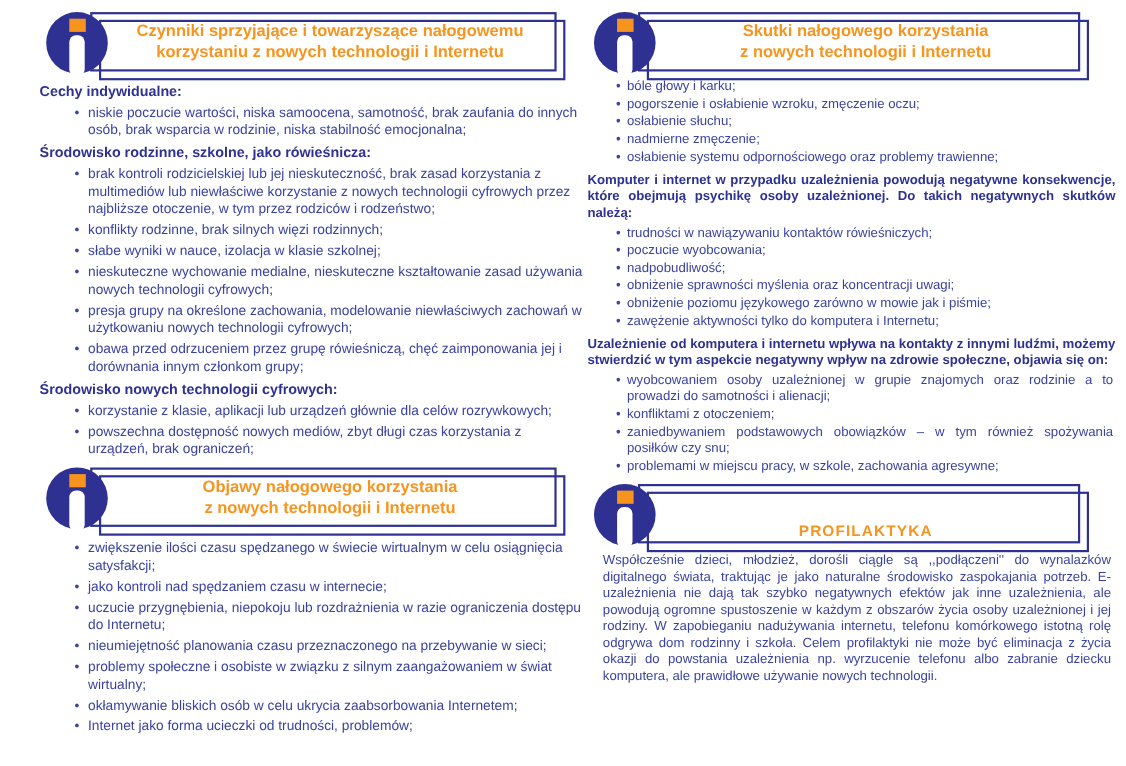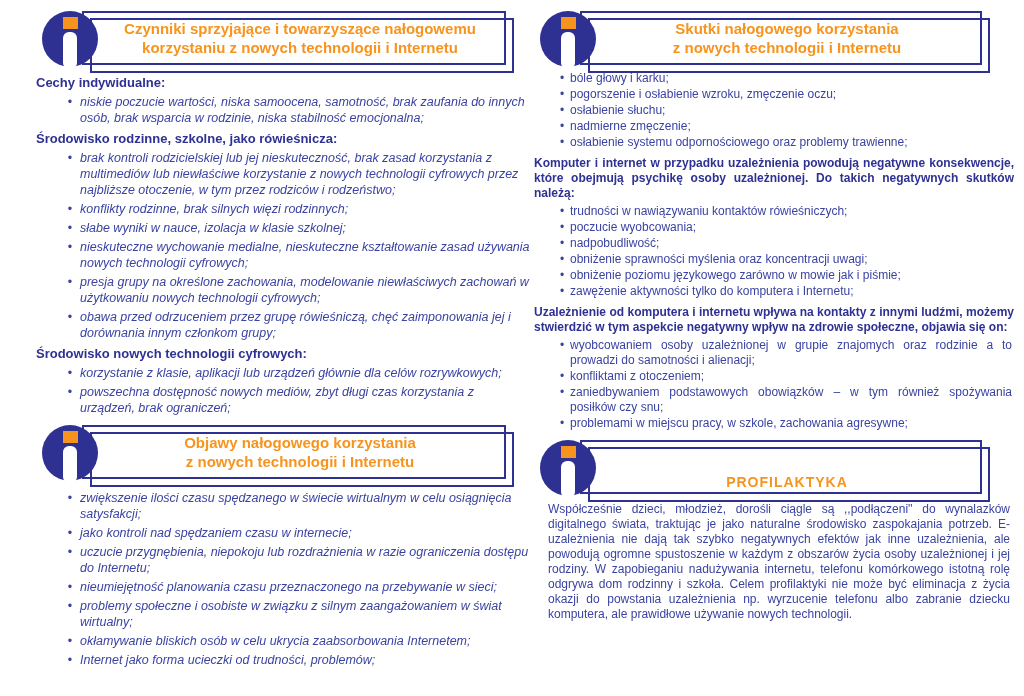--- a/index.html
+++ b/index.html
@@ -31,21 +31,21 @@
     display:flex;flex-direction:column;justify-content:center;align-items:center;
     color:var(--orange);font-weight:bold;font-size:15px;line-height:19px;text-align:center;
   }
   .ih-title.single{font-size:14px;letter-spacing:1px;margin-top:30px;}
 
   
   .subhead{font-weight:bold;font-size:13px;line-height:16px;color:var(--navy);margin:5px 0 3px 0;}
   .list-l{padding-left:24px;}
   .item-l{display:flex;color:var(--body);font-size:12.5px;line-height:16px;margin-bottom:3px;}
   .item-l .bullet{flex:0 0 20px;text-align:center;}
-  .item-l .txt{flex:1;padding-right:6px;font-style:italic;}
+  .item-l .txt{flex:1;padding-right:6px;}
 
   
   .bold-par{font-weight:bold;font-size:12px;line-height:15px;color:var(--navy);text-align:justify;margin:6px 0 3px 0;}
   .list-r{padding-left:20px;margin:1px 0 2px 0;}
   .item-r{display:flex;color:var(--body);font-size:12px;line-height:15px;margin-bottom:1px;}
   .item-r .bullet{flex:0 0 16px;text-align:center;}
   .item-r .txt{flex:1;padding-right:2px;}
   .item-r.just .txt{text-align:justify;}
   .prev-par{font-size:12px;line-height:15px;color:var(--body);text-align:justify;margin:3px 4px 0 14px;}
 

